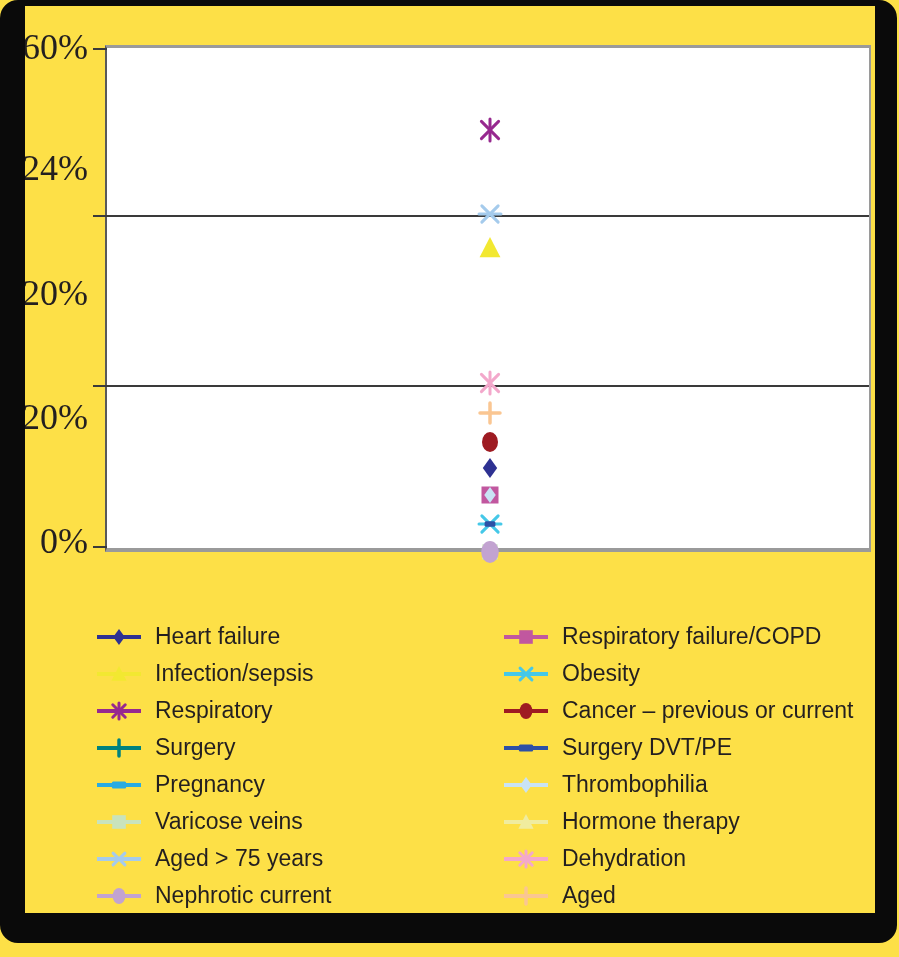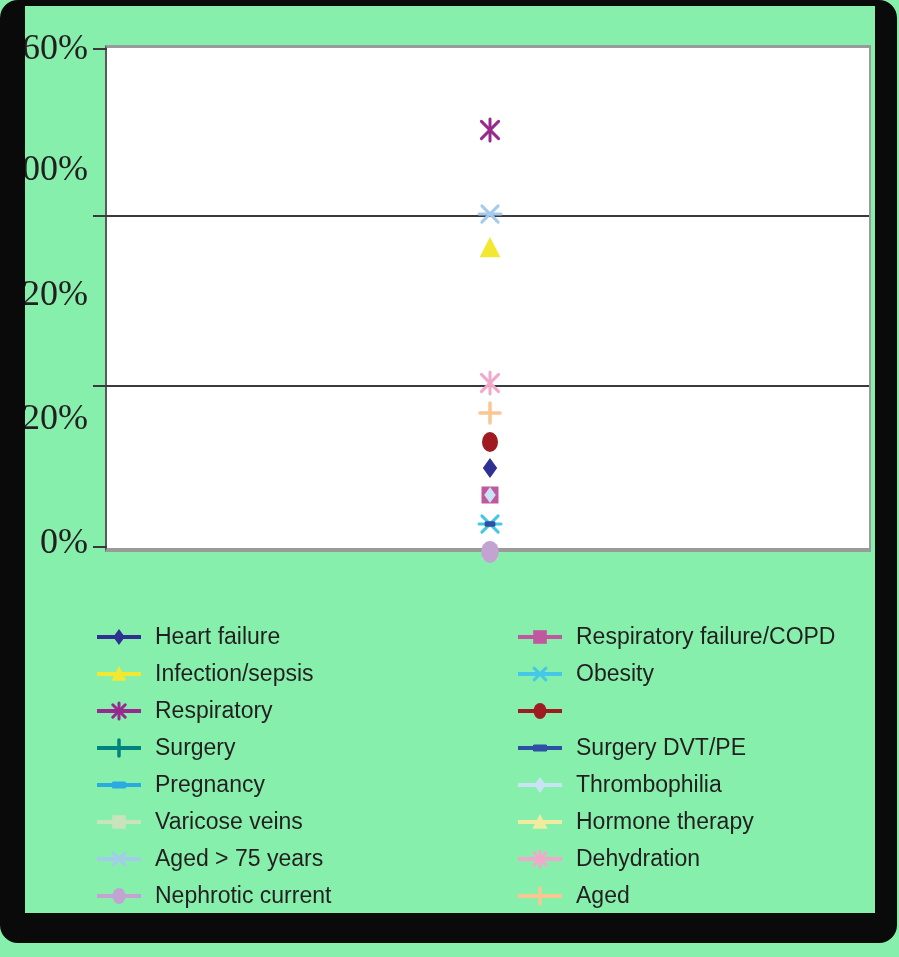--- a/index.html
+++ b/index.html
@@ -1,16 +1,16 @@
 <!DOCTYPE html>
 <html><head>
 <meta charset="utf-8">
 <style>
   html,body{margin:0;padding:0;background:#ffffff;}
-  #fig{position:relative;width:899px;height:957px;background:#86efac;overflow:hidden;
+  #fig{position:relative;width:899px;height:957px;background:#fde047;overflow:hidden;
        font-family:"Liberation Sans",sans-serif;}
   
   #frame{position:absolute;left:0;top:0;right:2px;bottom:14px;
          border-style:solid;border-color:#0a0a0a;
          border-width:6px 22px 30px 25px;border-radius:18px;
          z-index:20;pointer-events:none;}
   
   #plot{position:absolute;left:105px;top:45px;width:766px;height:507px;box-sizing:border-box;
         border-top:3px solid #9a9a9a;border-bottom:4px solid #9a9a9a;
         border-left:2px solid #58595b;border-right:2px solid #9a9a9a;background:#ffffff;}
@@ -34,21 +34,21 @@
   <div id="plot">
     <div class="gridline" style="top:167px"></div>
     <div class="gridline" style="top:337px"></div>
     <div class="tick" style="top:0px"></div>
     <div class="tick" style="top:167px"></div>
     <div class="tick" style="top:337px"></div>
     <div class="tick" style="top:498px"></div>
   </div>
 
   <div class="ylab" style="top:27px">60%</div>
-  <div class="ylab" style="top:148px">100%</div>
+  <div class="ylab" style="top:148px">24%</div>
   <div class="ylab" style="top:273px">20%</div>
   <div class="ylab" style="top:397px">20%</div>
   <div class="ylab" style="top:521px">0%</div>
 
   <div id="points">
       <div class="pt" style="left: 475px; top: 114.5px;"><svg width="30" height="30" viewBox="0 0 30 30">
           <path d="M15,4 L15,26" stroke="#97298F" stroke-width="3" stroke-linecap="round" fill="none"></path>
           <path d="M6.42,6.42 L23.58,23.58" stroke="#97298F" stroke-width="3" stroke-linecap="round" fill="none"></path>
           <path d="M23.58,6.42 L6.42,23.58" stroke="#97298F" stroke-width="3" stroke-linecap="round" fill="none"></path>
         </svg></div>
@@ -156,21 +156,21 @@
         <span class="leglab">Aged &gt; 75 years</span>
       </div>
       <div class="legrow">
         <svg width="48" height="28" viewBox="0 0 48 28">
           <path d="M2,14 L46,14" stroke="#C2A3D1" stroke-width="4" fill="none"></path>
           <ellipse cx="24" cy="14" rx="6.4" ry="8" fill="#C2A3D1"></ellipse>
         </svg>
         <span class="leglab">Nephrotic current</span>
       </div>
     </div>
-  <div class="legcol" style="left:516px;top:618px" id="legR">
+  <div class="legcol" style="left:502px;top:618px" id="legR">
       <div class="legrow">
         <svg width="48" height="28" viewBox="0 0 48 28">
           <path d="M2,14 L46,14" stroke="#C1579F" stroke-width="4" fill="none"></path>
           <rect x="17.2" y="7.2" width="13.6" height="13.6" fill="#C1579F"></rect>
         </svg>
         <span class="leglab">Respiratory failure/COPD</span>
       </div>
       <div class="legrow">
         <svg width="48" height="28" viewBox="0 0 48 28">
           <path d="M2,14 L46,14" stroke="#45C8E8" stroke-width="4" fill="none"></path>
@@ -178,20 +178,21 @@
           <path d="M18.08,8.08 L29.92,19.92" stroke="#45C8E8" stroke-width="3" stroke-linecap="round" fill="none"></path>
           <path d="M29.92,8.08 L18.08,19.92" stroke="#45C8E8" stroke-width="3" stroke-linecap="round" fill="none"></path>
         </svg>
         <span class="leglab">Obesity</span>
       </div>
       <div class="legrow">
         <svg width="48" height="28" viewBox="0 0 48 28">
           <path d="M2,14 L46,14" stroke="#9E1B22" stroke-width="4" fill="none"></path>
           <ellipse cx="24" cy="14" rx="6.4" ry="8" fill="#9E1B22"></ellipse>
         </svg>
+        <span class="leglab">Cancer – previous or current</span>
       </div>
       <div class="legrow">
         <svg width="48" height="28" viewBox="0 0 48 28">
           <path d="M2,14 L46,14" stroke="#2D50A5" stroke-width="4" fill="none"></path>
           <rect x="16.8" y="10.4" width="14.4" height="7.2" rx="1.5" fill="#2D50A5"></rect>
         </svg>
         <span class="leglab">Surgery DVT/PE</span>
       </div>
       <div class="legrow">
         <svg width="48" height="28" viewBox="0 0 48 28">

